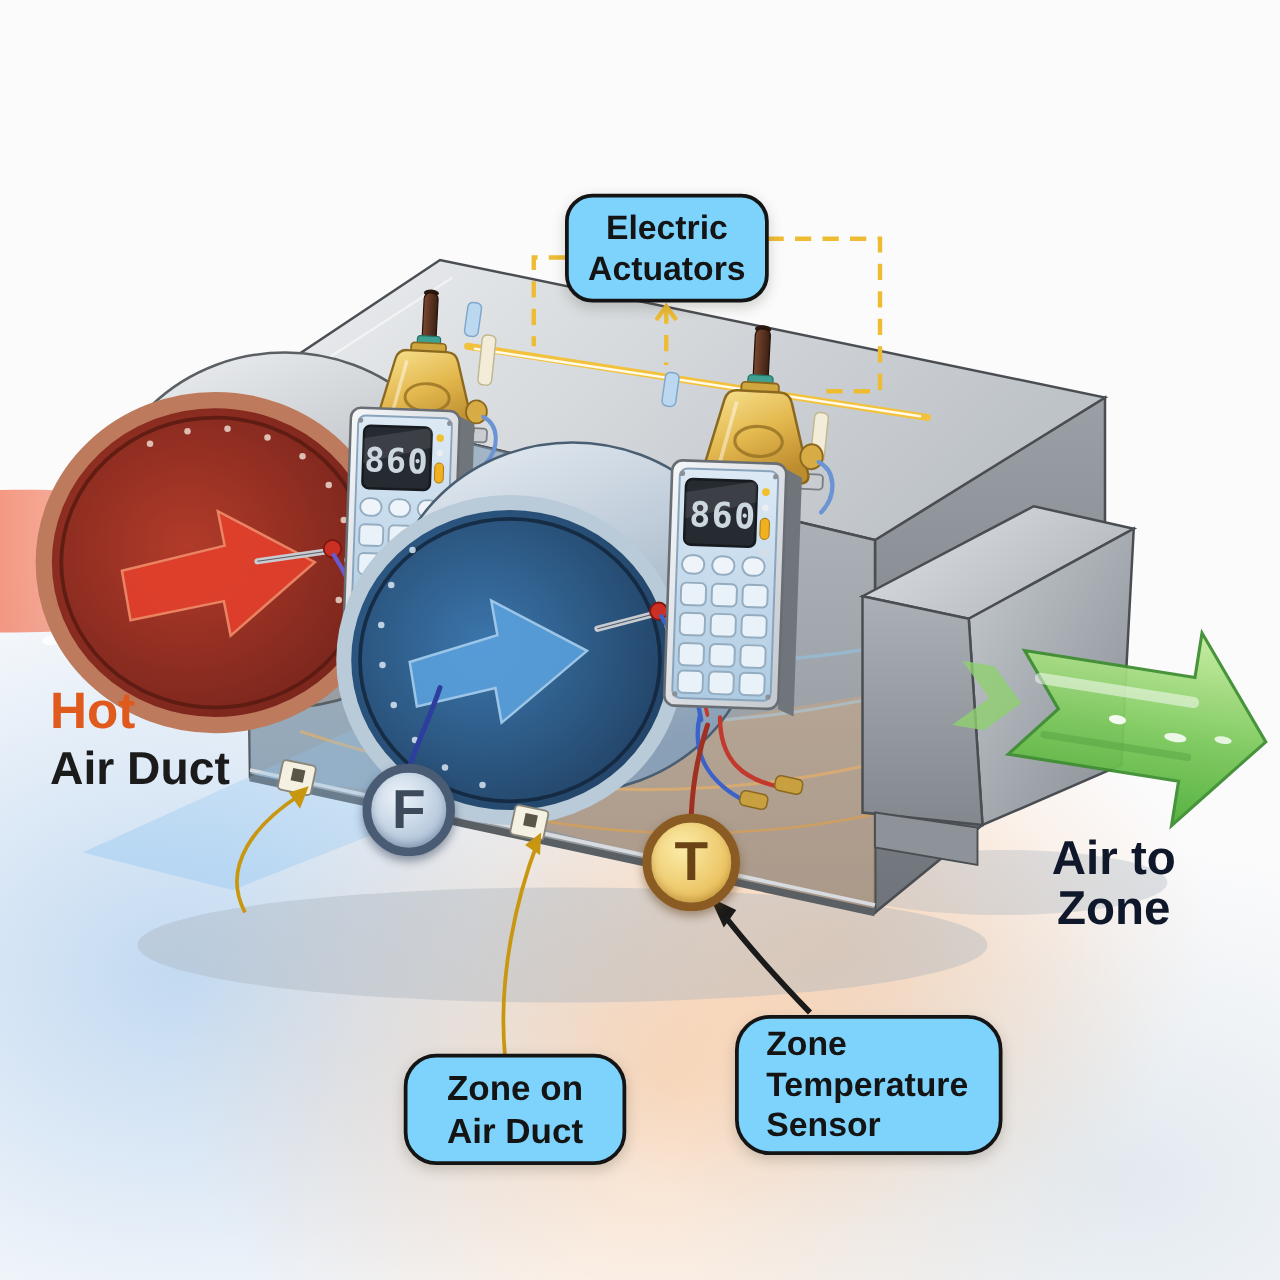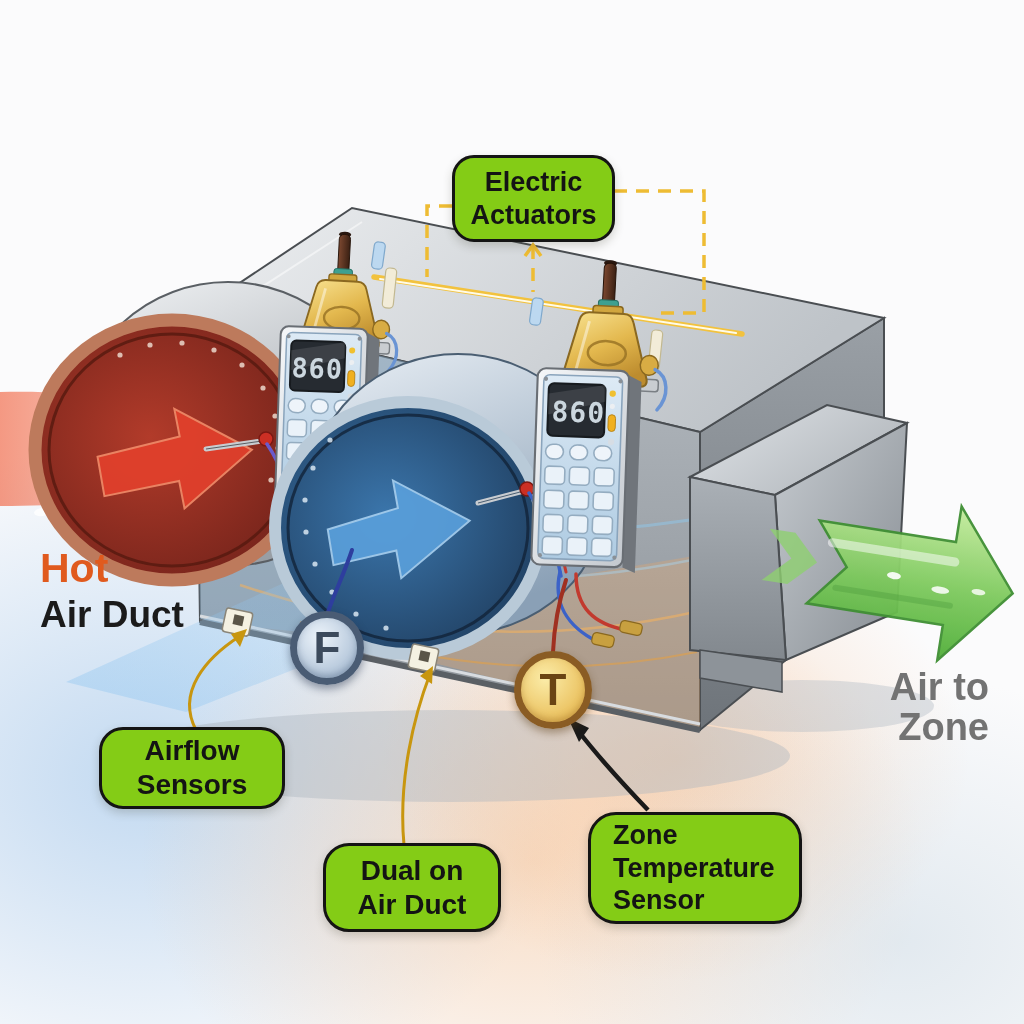--- a/index.html
+++ b/index.html
@@ -14,40 +14,40 @@
   .wash.warm{background:radial-gradient(560px 420px at 52% 84%, rgba(246,196,152,.55), rgba(246,196,152,0) 70%);}
   .wash.warm2{background:radial-gradient(420px 320px at 66% 74%, rgba(244,176,120,.38), rgba(244,176,120,0) 70%);}
   .wash.gray{background:radial-gradient(520px 380px at 88% 92%, rgba(196,212,224,.45), rgba(196,212,224,0) 70%);}
 
   .title{
     position:absolute;left:0;top:42px;width:100%;text-align:center;
     font-size:46px;font-weight:800;color:#1d4077;letter-spacing:.5px;
     text-shadow:0 2px 3px rgba(120,150,190,.25);
   }
   .callout{
-    position:absolute;background:#84cc16;border:3.5px solid #141414;
+    position:absolute;background:#7dd3fc;border:3.5px solid #141414;
     display:flex;align-items:center;justify-content:center;
     color:#141414;font-weight:600;text-align:center;
     white-space:pre-line;line-height:1.2;
     box-shadow:0 4px 10px rgba(60,60,40,.22);
     box-sizing:border-box;
   }
   .callout.electric{left:452px;top:155px;width:163px;height:87px;border-radius:22px;font-size:27px;}
   .callout.airflow{left:99px;top:727px;width:186px;height:82px;border-radius:24px;font-size:28px;}
   .callout.cold{left:323px;top:843px;width:178px;height:89px;border-radius:26px;font-size:28px;}
   .callout.zone{left:588px;top:812px;width:214px;height:112px;border-radius:28px;font-size:27px;
                 justify-content:flex-start;text-align:left;padding-left:22px;}
 
   .hotlabel{position:absolute;left:40px;top:546px;width:162px;line-height:1.1;}
   .hotlabel .hot{display:block;font-size:41px;font-weight:800;color:#e05a1e;}
   .hotlabel .sub{display:block;font-size:37px;font-weight:700;color:#1b1b1b;margin-top:4px;}
 
   .airtozone{
-    position:absolute;left:793px;top:668px;width:196px;text-align:right;
-    font-size:38px;font-weight:800;color:#737373;line-height:1.05;white-space:pre-line;
+    position:absolute;left:793px;top:668px;width:196px;text-align:center;
+    font-size:38px;font-weight:800;color:#0f172a;line-height:1.05;white-space:pre-line;
   }
 
   .badge{
     position:absolute;border-radius:50%;display:flex;align-items:center;justify-content:center;
     font-weight:700;box-sizing:border-box;
   }
   .badge.f{
     left:290px;top:611px;width:74px;height:74px;border:7px solid #4a5c74;
     background:radial-gradient(circle at 38% 32%, #ecf3fa, #b0c3d8 75%);
     color:#3c4a5c;font-size:44px;
@@ -340,23 +340,21 @@
       <path d="M404,845 C398,780 414,716 430,674" stroke="#c8960f" stroke-width="3" fill="none"></path>
       <polygon points="433,666 420,676 432,684" fill="#c8960f"></polygon>
       <path d="M648,810 C621,782 596,754 576,728" stroke="#1a1a1a" stroke-width="4.5" fill="none"></path>
       <polygon points="568,718 589,728 579,742" fill="#1a1a1a"></polygon>
     </g>
   </svg>
 
 
   <div class="callout electric">Electric
 Actuators</div>
-  <div class="callout airflow">Airflow
-Sensors</div>
-  <div class="callout cold">Dual on
+  <div class="callout cold">Zone on
 Air Duct</div>
   <div class="callout zone">Zone
 Temperature
 Sensor</div>
 
   <div class="hotlabel">
     <span class="hot">Hot</span>
     <span class="sub">Air Duct</span>
   </div>
 

